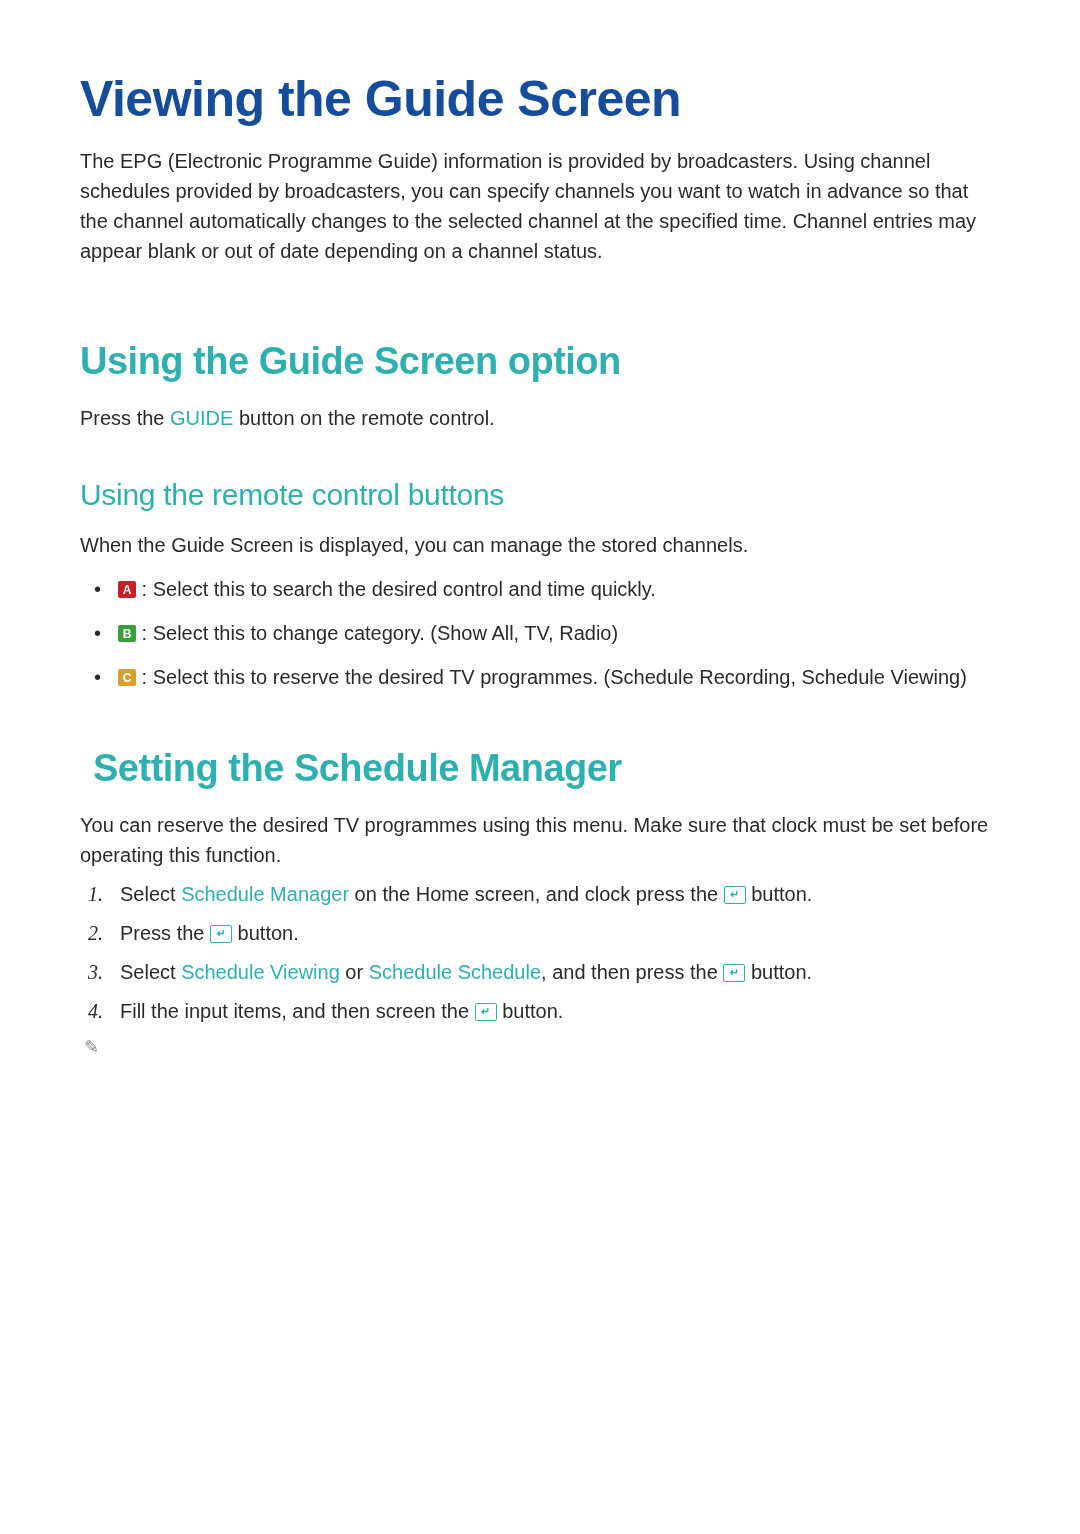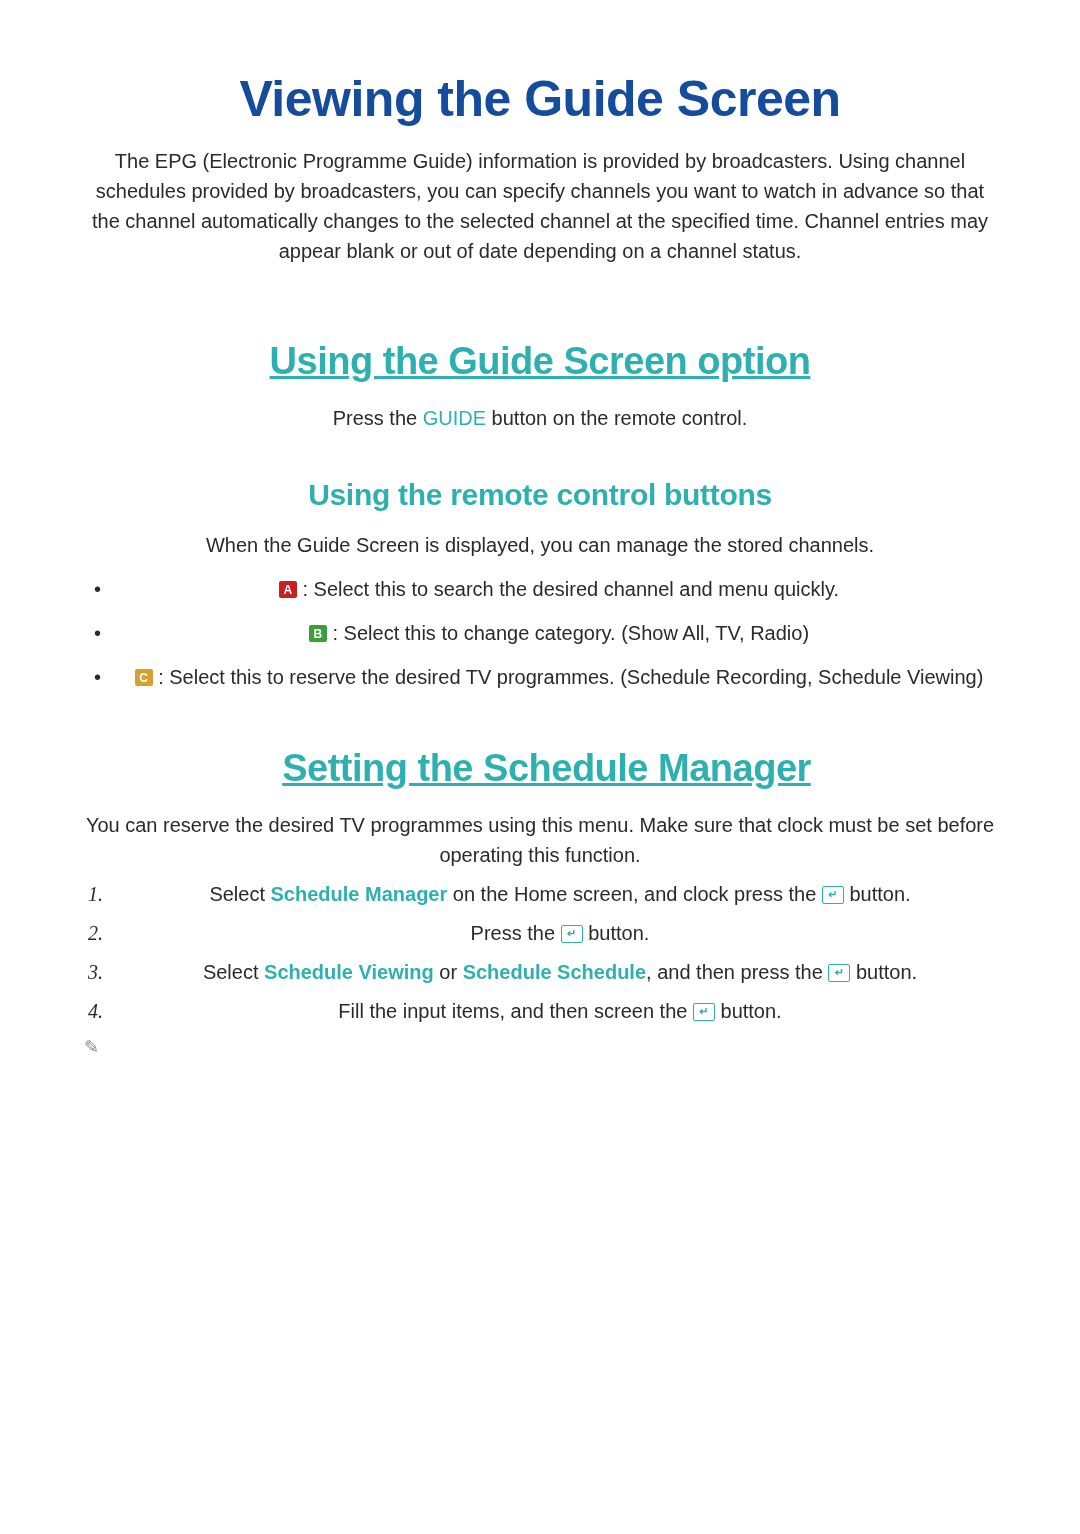--- a/index.html
+++ b/index.html
@@ -1,19 +1,18 @@
 <!DOCTYPE html>
 <html><head>
   <meta charset="utf-8">
   <style>
     * {
       margin: 0;
       padding: 0;
       box-sizing: border-box;
-      text-align: center;
     }
     body {
       font-family: Arial, Helvetica, sans-serif;
       background: #fff;
       padding: 70px 80px 80px 80px;
       color: #2a2a2a;
       width: 1080px;
     }
     h1 {
       color: #164c9c;
@@ -28,26 +27,25 @@
       color: #2a2a2a;
       margin-bottom: 74px;
     }
     h2 {
       color: #2fb0b0;
       font-size: 38px;
       font-weight: bold;
       margin-top: 30px;
       margin-bottom: 20px;
       letter-spacing: -0.5px;
-      text-decoration: underline;
     }
     h3 {
       color: #2fb0b0;
       font-size: 30px;
-      font-weight: bold;
+      font-weight: normal;
       margin-top: 45px;
       margin-bottom: 18px;
       letter-spacing: -0.3px;
     }
     .body-text {
       font-size: 20px;
       line-height: 1.5;
       color: #2a2a2a;
       margin-bottom: 8px;
     }
@@ -123,21 +121,21 @@
     .ordered-list li .num {
       position: absolute;
       left: 0;
       top: 0;
       font-style: italic;
       font-family: Georgia, serif;
       font-size: 20px;
     }
     .teal-link {
       color: #2fb0b0;
-      font-weight: bold;
+      font-weight: normal;
     }
     .note-block {
       display: flex;
       margin-top: 10px;
       padding-left: 4px;
     }
     .note-icon {
       font-size: 18px;
       color: #8a8a8a;
       margin-right: 18px;
@@ -166,21 +164,21 @@
 <p class="body-text">
   <span>Press the </span><span class="guide-label">GUIDE</span><span> button on the remote control.</span>
 </p>
 
 <h3>Using the remote control buttons</h3>
 
 <p class="body-text">When the Guide Screen is displayed, you can manage the stored channels.</p>
 
 <ul class="bullet-list">
   <li>
-    <span class="btn-badge btn-a">A</span><span> : Select this to search the desired channel and menu quickly.</span>
+    <span class="btn-badge btn-a">A</span><span> : Select this to search the desired control and time quickly.</span>
   </li>
   <li>
     <span class="btn-badge btn-b">B</span><span> : Select this to change category. (Show All, TV, Radio)</span>
   </li>
   <li>
     <span class="btn-badge btn-c">C</span><span> : Select this to reserve the desired TV programmes. (Schedule Recording, Schedule Viewing)</span>
   </li>
 </ul>
 
 <h2 class="section-spacing">Setting the Schedule Manager</h2>

